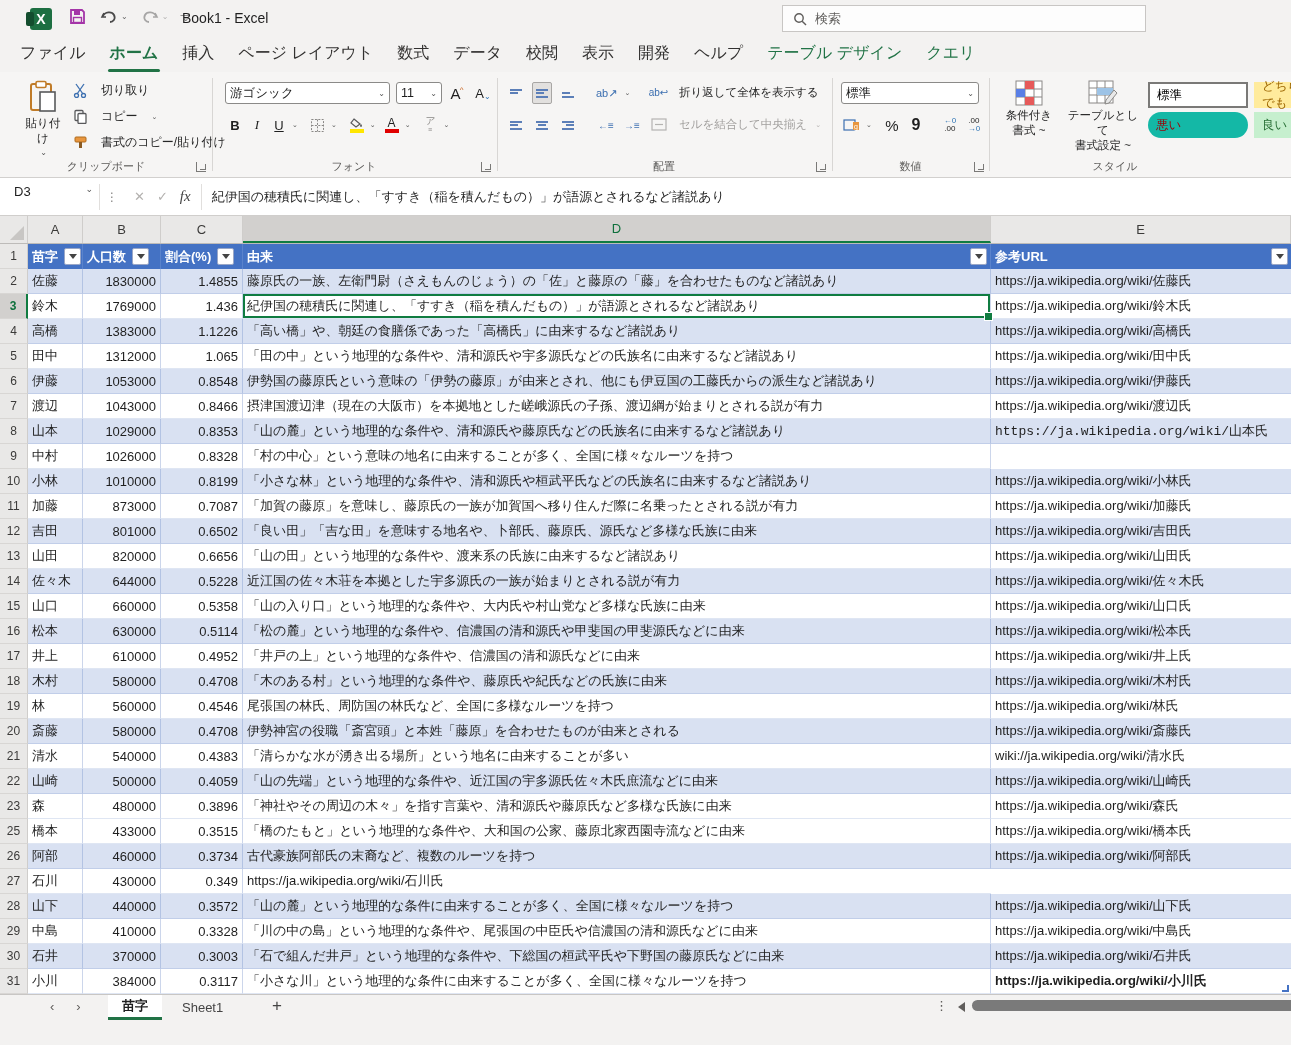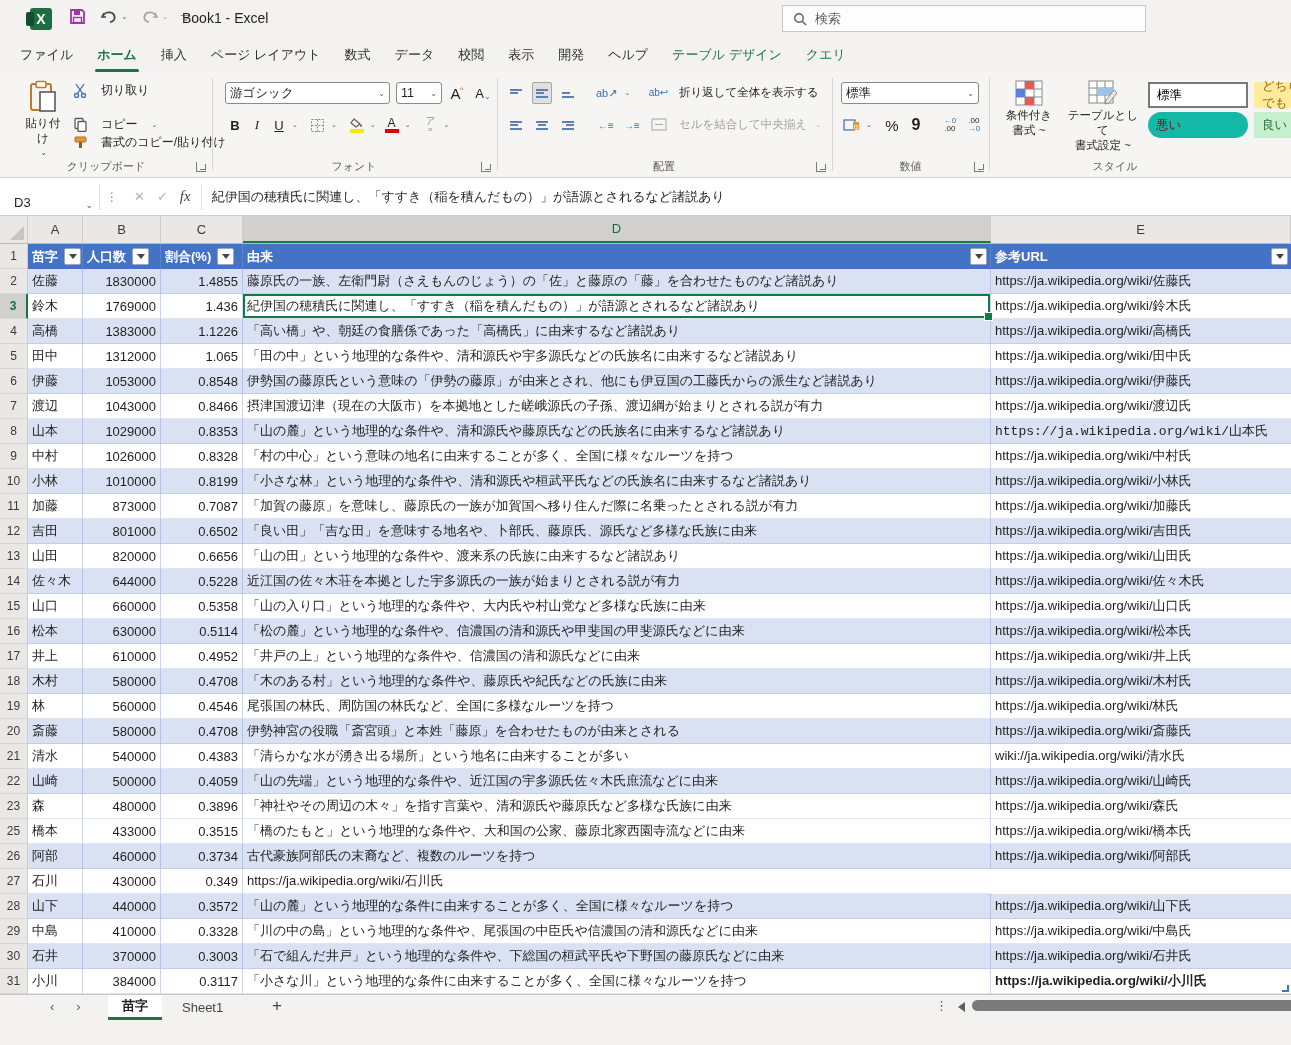--- a/index.html
+++ b/index.html
@@ -17,21 +17,21 @@
   .qbtn svg { display:block; }
   .chev { font-size:8px; color:#666; margin-left:2px; }
   .title-text { position:absolute; left:182px; top:10px; font-size:14px; color:#1f1f1f; }
   .searchbox { position:absolute; left:782px; top:5px; width:364px; height:27px; background:#fdfdfd;
     border:1px solid #c8c6c4; border-radius:0; display:flex; align-items:center; padding-left:10px;
     color:#5f5d5b; font-size:13px; }
   .searchbox svg { margin-right:8px; }
 
   
   #ribbontabs { height:34px; background:#f3f2f1; display:flex; align-items:flex-end; padding-left:8px; }
-  .rtab { padding:6px 12px 8px 12px; font-size:13px; color:#323130; cursor:default; position:relative; white-space:nowrap; }
+  .rtab { padding:6px 12px 8px 12px; font-size:16px; color:#323130; cursor:default; position:relative; white-space:nowrap; }
   .rtab.active { color:#217346; font-weight:bold; }
   .rtab.active::after { content:""; position:absolute; left:10px; right:10px; bottom:0; height:3px; background:#217346; border-radius:2px; }
   .rtab.ctx { color:#217346; }
 
   
   #ribbon { position:relative; height:106px; background:#f6f5f4; border-bottom:1px solid #d2d0ce; }
   .rgroup { position:absolute; top:0; height:105px; }
   .rgroup .glabel { position:absolute; bottom:3px; left:0; right:0; text-align:center; font-size:11px; color:#5c5b59; }
   .gdivider { position:absolute; top:6px; bottom:6px; width:1px; background:#d8d6d4; }
   .launcher { position:absolute; bottom:5px; width:10px; height:10px; border-left:1px solid #7a7977; border-bottom:1px solid #7a7977; }
@@ -53,21 +53,21 @@
   .alines { display:inline-block; }
   .alines span { display:block; height:2px; background:#5c7fb8; margin:1.5px 0; }
 
   .wrapbtn, .mergebtn { display:flex; align-items:center; font-size:11.5px; color:#262626; }
   .mergebtn { color:#a19f9d; }
 
   .stylechip { position:absolute; width:100px; height:26px; font-size:12.5px; display:flex; align-items:center; padding-left:7px; border:1px solid transparent; }
 
   
   #formulabar { height:38px; background:#fff; border-bottom:1px solid #d0cecc; display:flex; align-items:center; position:relative; }
-  .namebox { width:96px; height:26px; margin-left:4px; display:flex; align-items:flex-end; padding-left:10px;
+  .namebox { width:96px; height:26px; margin-left:4px; display:flex; align-items:flex-start; padding-left:10px;
     font-size:13px; color:#1f1f1f; border-right:1px solid #e1dfdd; }
   .namebox .dd { margin-left:auto; margin-right:6px; font-size:9px; color:#555; }
   .fbdots { color:#8a8886; font-size:12px; padding:0 6px; letter-spacing:0; }
   .fxbtns { display:flex; align-items:center; gap:12px; padding:0 10px; border-right:1px solid #e1dfdd; height:26px; }
   .fxbtns .gray { color:#b3b1af; font-size:13px; }
   .fx { font-style:italic; font-family:"Liberation Serif","DejaVu Serif",serif; font-size:15px; color:#444; }
   .fcontent { font-size:13px; color:#1f1f1f; padding-left:10px; white-space:nowrap; overflow:hidden; }
 
   
   #grid { position:relative; width:1291px; background:#fff; }
@@ -191,21 +191,21 @@
       <span class="icon16">
         <svg width="15" height="15" viewBox="0 0 15 15">
             <line x1="3" y1="1" x2="10" y2="11" stroke="#3c6fb0" stroke-width="1.3"></line>
             <line x1="11" y1="1" x2="4" y2="11" stroke="#3c6fb0" stroke-width="1.3"></line>
             <circle cx="3.5" cy="12.5" r="2" fill="none" stroke="#3c6fb0" stroke-width="1.3"></circle>
             <circle cx="10.5" cy="12.5" r="2" fill="none" stroke="#3c6fb0" stroke-width="1.3"></circle>
           </svg>
       </span>
       <span>切り取り</span>
     </div>
-    <div class="smallrow" style="left:72px; top:44px;text-align:center;">
+    <div class="smallrow" style="left:72px; top:36px;text-align:center;">
       <span class="icon16">
         <svg width="15" height="15" viewBox="0 0 15 15">
             <rect x="2" y="1.5" width="8" height="10" rx="1" fill="#fff" stroke="#58595b" stroke-width="1.3"></rect>
             <rect x="5" y="4.5" width="8" height="10" rx="1" fill="#fff" stroke="#58595b" stroke-width="1.3"></rect>
           </svg>
       </span>
       <span>コピー</span>
       <span class="ddk" style="margin-left:14px;">⌄</span>
     </div>
     <div class="smallrow" style="left:72px; top:62px;">
@@ -519,21 +519,20 @@
         <div class="c num">0.8353</div>
         <div class="c">「山の麓」という地理的な条件や、清和源氏や藤原氏などの氏族名に由来するなど諸説あり</div>
         <div class="c" style="border-right: none; font-family: Liberation Mono, monospace;">https://ja.wikipedia.org/wiki/山本氏</div>
       </div>
       <div class="grow">
         <div class="rn">9</div>
         <div class="c">中村</div>
         <div class="c num">1026000</div>
         <div class="c num">0.8328</div>
         <div class="c">「村の中心」という意味の地名に由来することが多く、全国に様々なルーツを持つ</div>
-        <div class="c" style="border-right: none;">https://ja.wikipedia.org/wiki/中村氏</div>
       </div>
       <div class="grow band">
         <div class="rn">10</div>
         <div class="c">小林</div>
         <div class="c num">1010000</div>
         <div class="c num">0.8199</div>
         <div class="c">「小さな林」という地理的な条件や、清和源氏や桓武平氏などの氏族名に由来するなど諸説あり</div>
         <div class="c" style="border-right: none;">https://ja.wikipedia.org/wiki/小林氏</div>
       </div>
       <div class="grow">

